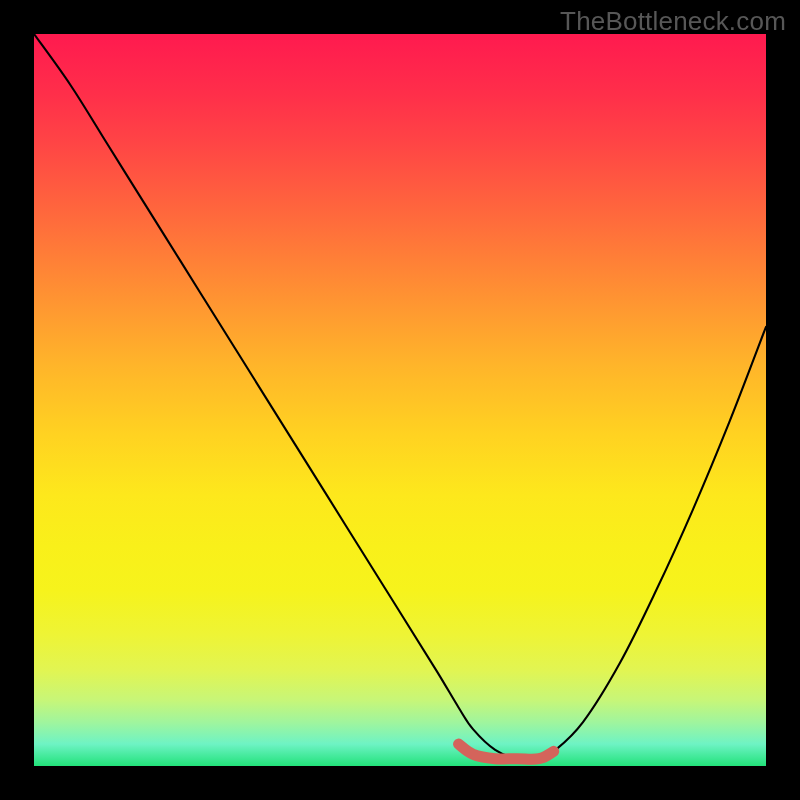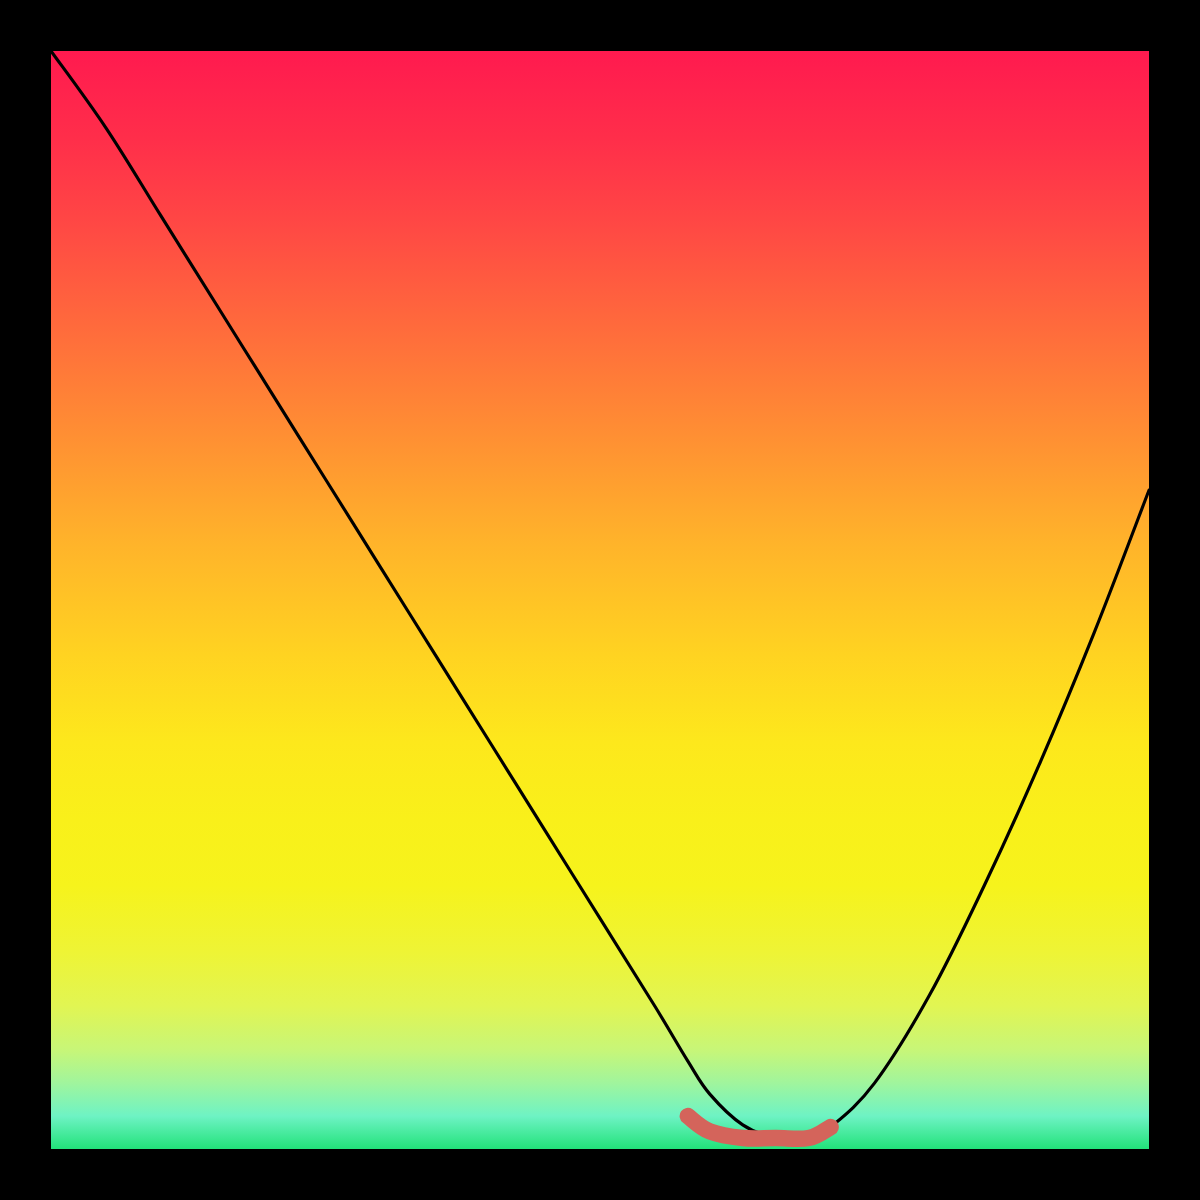--- a/index.html
+++ b/index.html
@@ -50,20 +50,21 @@
     left: 0; top: 0;
     width: 732px;
     height: 732px;
     display: block;
   }
 </style>
 </head>
 <body>
 <div class="frame">
 
+  <div class="watermark">TheBottleneck.com</div>
 
   <div class="plot-area">
     <svg class="chart" viewBox="0 0 732 732" preserveAspectRatio="none">
 
       <path id="curve-path" fill="none" stroke="#000" stroke-width="2.1" stroke-linecap="round" d="M 0.00 0.00 C 6.59 9.22, 23.42 31.48, 36.60 51.24 C 49.78 71.00, 60.02 88.72, 73.20 109.80 C 86.38 130.88, 96.62 147.28, 109.80 168.36 C 122.98 189.44, 133.22 205.84, 146.40 226.92 C 159.58 248.00, 169.82 264.40, 183.00 285.48 C 196.18 306.56, 206.42 322.96, 219.60 344.04 C 232.78 365.12, 243.02 381.52, 256.20 402.60 C 269.38 423.68, 279.62 440.08, 292.80 461.16 C 305.98 482.24, 316.22 498.64, 329.40 519.72 C 342.58 540.80, 352.82 557.20, 366.00 578.28 C 379.18 599.36, 392.06 619.71, 402.60 636.84 C 413.14 653.97, 417.97 662.90, 424.56 673.44 C 431.15 683.98, 432.61 687.76, 439.20 695.40 C 445.79 703.04, 453.25 710.63, 461.16 715.90 C 469.07 721.17, 475.21 723.10, 483.12 724.68 C 491.03 726.26, 498.49 726.00, 505.08 724.68 C 511.67 723.36, 511.81 723.95, 519.72 717.36 C 527.63 710.77, 537.14 703.89, 549.00 688.08 C 560.86 672.27, 572.42 653.24, 585.60 629.52 C 598.78 605.80, 609.02 583.99, 622.20 556.32 C 635.38 528.65, 645.62 506.10, 658.80 475.80 C 671.98 445.50, 682.22 420.90, 695.40 387.96 C 708.58 355.02, 725.41 309.93, 732.00 292.80"></path>
 
       <path id="highlight-path" fill="none" stroke="#d4645b" stroke-width="11" stroke-linecap="round" d="M 424.56 710.04 C 427.20 711.88, 432.61 717.65, 439.20 720.29 C 445.79 722.92, 453.25 723.89, 461.16 724.68 C 469.07 725.47, 475.21 724.68, 483.12 724.68 C 491.03 724.68, 498.49 726.00, 505.08 724.68 C 511.67 723.36, 517.08 718.68, 519.72 717.36"></path>
     </svg>
   </div>
 

